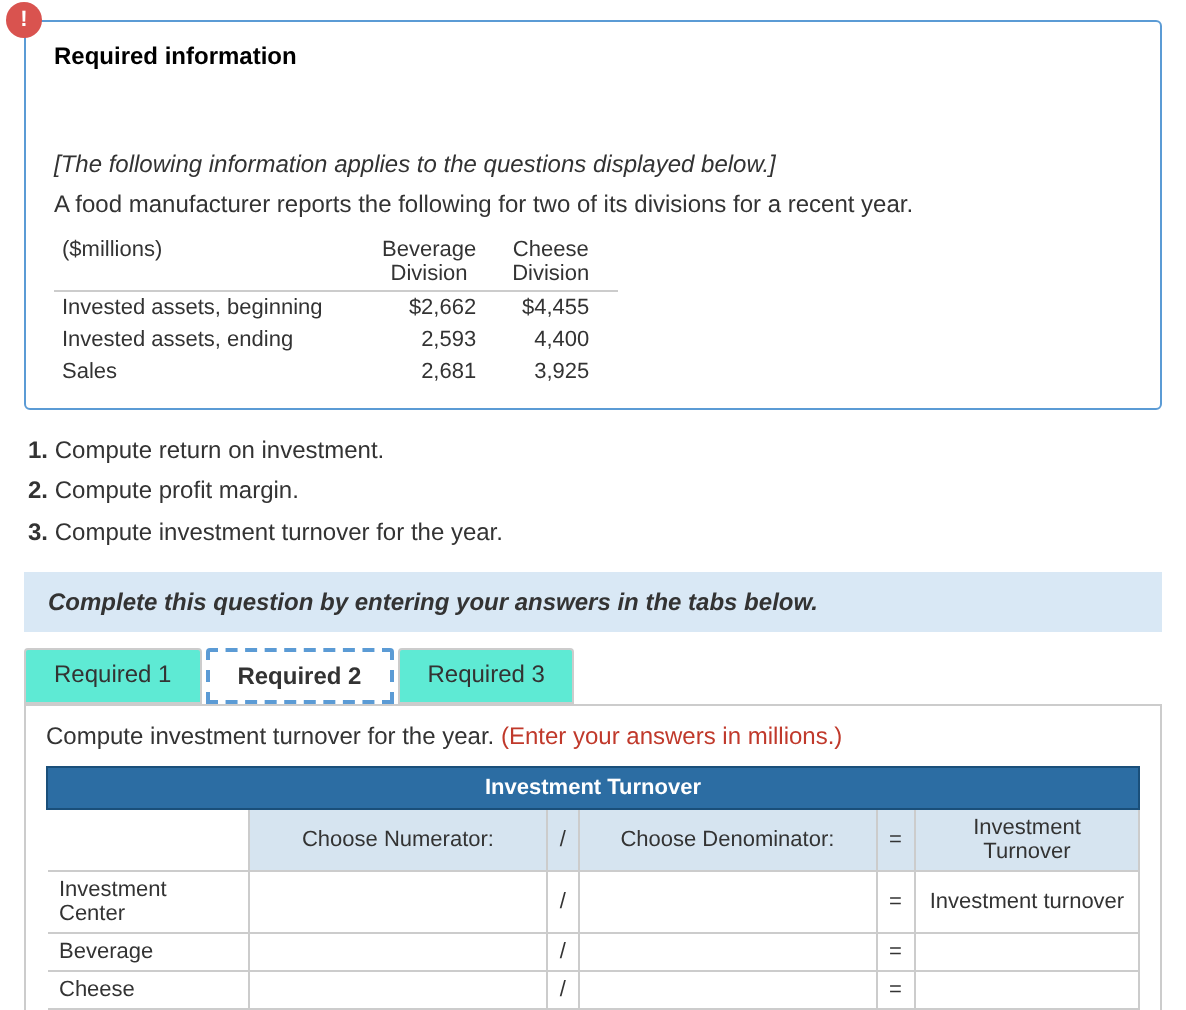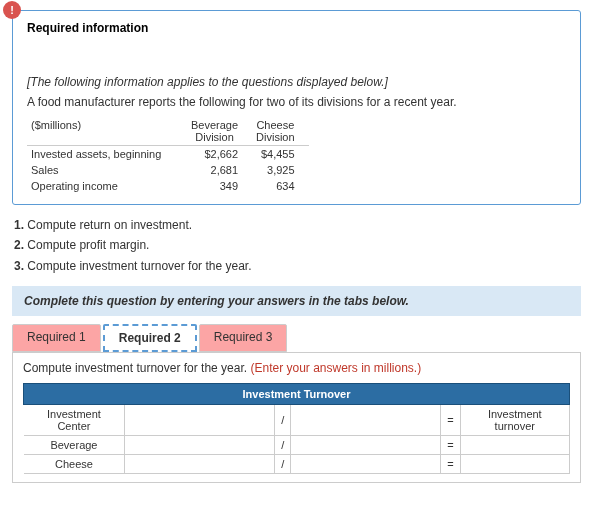--- a/index.html
+++ b/index.html
@@ -103,21 +103,21 @@
     .tabs-bar {
       margin: 8px 12px 0 12px;
       display: flex;
       gap: 0;
       border-bottom: none;
     }
 
     .tab {
       padding: 5px 14px;
       border: 1px solid #ccc;
-      background: #fca5a5;
+      background: #5eead4;
       cursor: pointer;
       font-size: 12px;
       color: #333;
       margin-right: 2px;
       border-radius: 2px 2px 0 0;
     }
 
     .tab.active {
       background: #fff;
       border-bottom: 1px solid #fff;
@@ -167,21 +167,21 @@
     }
 
     .investment-table td {
       border: 1px solid #ccc;
       padding: 3px 6px;
       vertical-align: middle;
     }
 
     .investment-table td.row-label {
       background: #fff;
-      text-align: center;
+      text-align: left;
       min-width: 90px;
       font-size: 11px;
       border-left: none;
       border-right: 1px solid #ccc;
     }
 
     .investment-table input[type="text"] {
       width: 100%;
       border: none;
       outline: none;
@@ -243,28 +243,28 @@
         <td>Cheese<br>Division</td>
       </tr>
     </thead>
     <tbody id="data-table-body">
     <tr>
       <td>Invested assets, beginning</td>
       <td style="">$2,662</td>
       <td style="text-align:right">$4,455</td>
     </tr>
         <tr>
+      <td>Invested assets, ending</td>
+      <td style="text-align:right">2,593</td>
+      <td style="text-align:right">4,400</td>
+    </tr>
+        <tr>
       <td>Sales</td>
       <td style="text-align:right">2,681</td>
       <td style="text-align:right">3,925</td>
-    </tr>
-        <tr>
-      <td>Operating income</td>
-      <td style="text-align:right">349</td>
-      <td style="text-align:right">634</td>
     </tr>
       </tbody>
   </table>
 </div>
 
 <div class="instructions">
   <p><strong>1.</strong> <span>Compute return on investment.</span></p>
   <p><strong>2.</strong> <span>Compute profit margin.</span></p>
   <p><strong>3.</strong> <span>Compute investment turnover for the year.</span></p>
 </div>
@@ -284,20 +284,28 @@
     <span>Compute investment turnover for the year.</span>
     <span class="red-text">(Enter your answers in millions.)</span>
   </div>
 
   <div class="investment-table-wrapper">
     <table class="investment-table">
       <thead>
         <tr>
           <th colspan="7" class="header-main">Investment Turnover</th>
         </tr>
+        <tr class="subheader-row">
+          <td style="background:#fff;border:none;min-width:90px;"></td>
+          <td>Choose Numerator:</td>
+          <td>/</td>
+          <td>Choose Denominator:</td>
+          <td>=</td>
+          <td>Investment Turnover</td>
+        </tr>
       </thead>
       <tbody id="investment-table-body">
       <tr>
       <td class="row-label">Investment Center</td>
       <td class="input-cell"><input type="text" style=""></td>
       <td class="divider">/</td>
       <td class="input-cell"><input type="text" style=""></td>
       <td class="equals">=</td>
       <td class="result-cell">Investment turnover</td>
     </tr>

